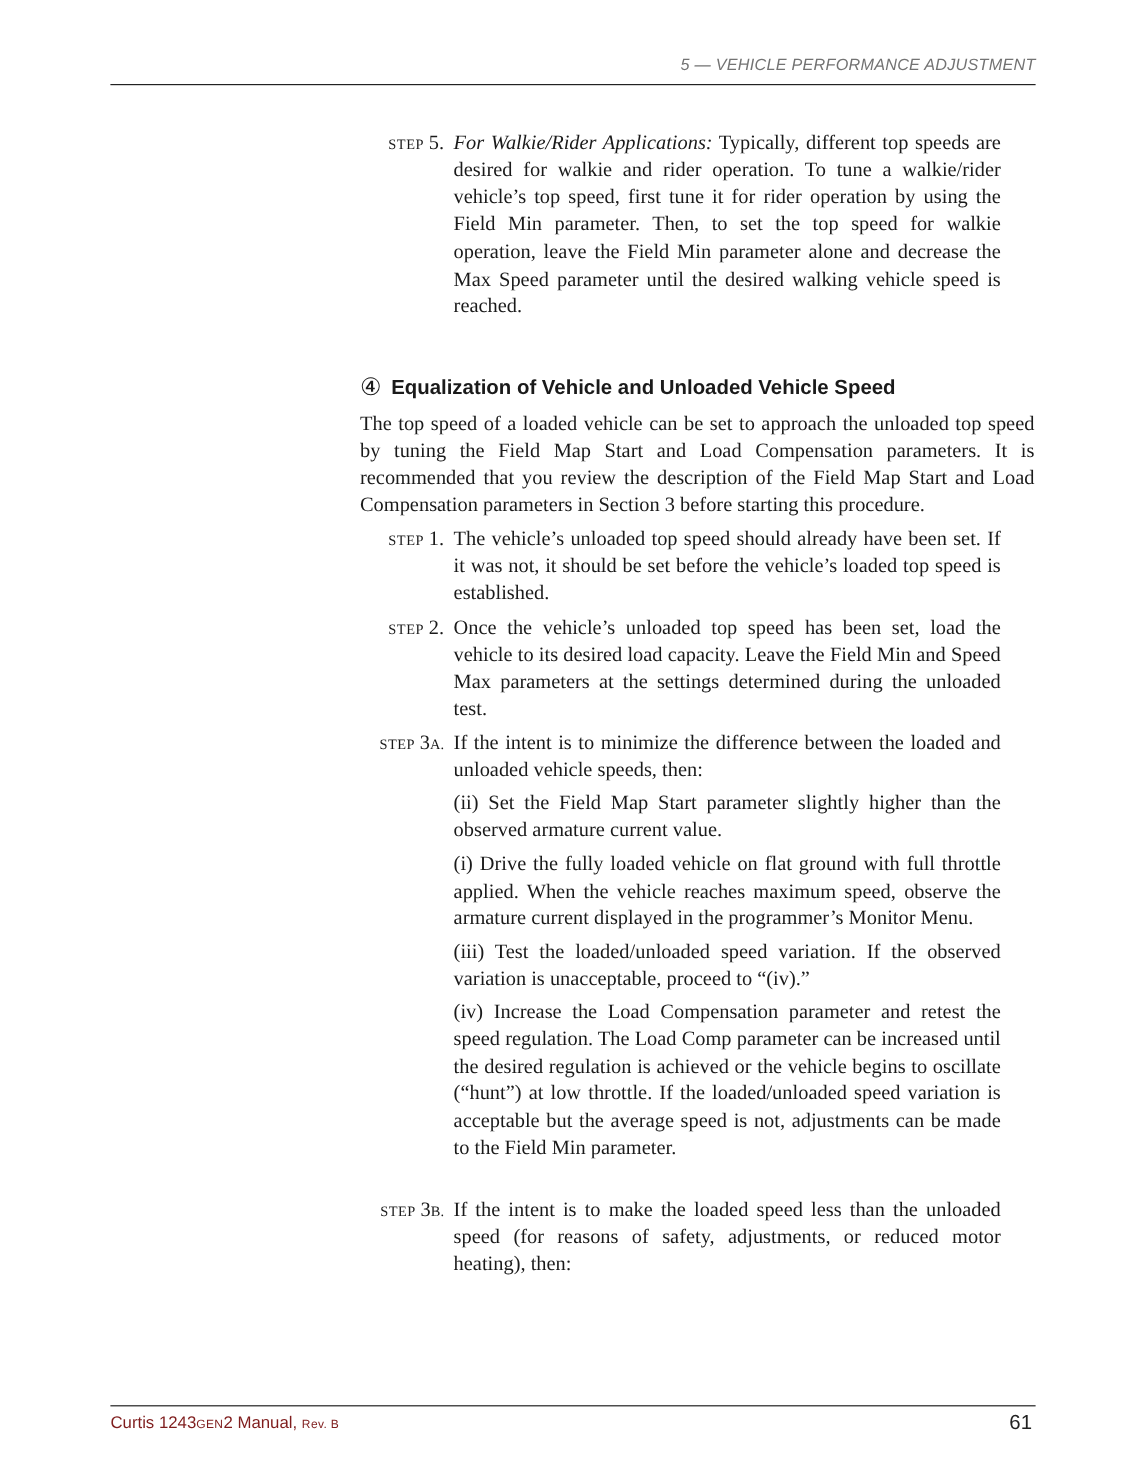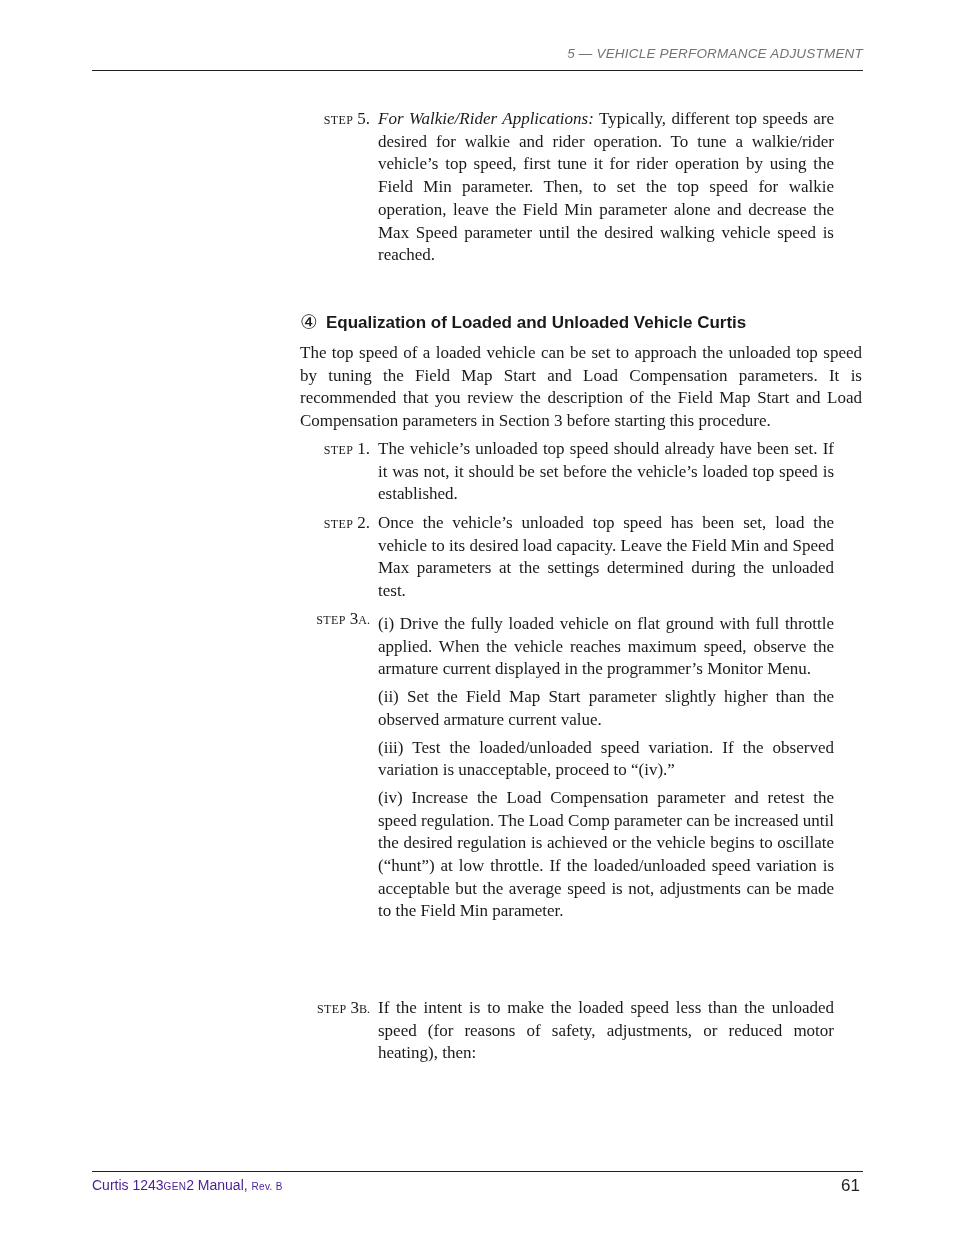--- a/index.html
+++ b/index.html
@@ -12,42 +12,42 @@
   .step .lbl .num { font-size: 17px; }
   .step .lbl .num .small { font-size: 12px; }
   .step .body { margin-left: 78px; text-align: justify; }
   .step .body p { margin: 0; }
   .step .body p.sub { margin-top: 5px; }
   .em { font-style: italic; }
   .heading { position: absolute; left: 300px; top: 309px; font-family: "Liberation Sans", "DejaVu Sans", sans-serif; font-weight: bold; font-size: 17px; color: #1a1a1a; }
   .heading .circ { font-weight: normal; font-size: 20px; margin-right: 8px; position: relative; top: 1px; }
   .intro { position: absolute; left: 300px; top: 342px; width: 562px; font-size: 17px; line-height: 22.7px; text-align: justify; margin: 0; }
   .footer { position: absolute; left: 92px; right: 91px; top: 1171px; border-top: 1px solid #222; height: 30px; }
-  .footer .left { position: absolute; left: 0; top: 5px; font-family: "Liberation Sans", "DejaVu Sans", sans-serif; font-size: 14px; color: #4c1d95; }
+  .footer .left { position: absolute; left: 0; top: 5px; font-family: "Liberation Sans", "DejaVu Sans", sans-serif; font-size: 14px; color: #7f1d1d; }
   .footer .left .small { font-size: 10px; letter-spacing: 0.3px; }
   .footer .right { position: absolute; right: 3px; top: 4px; font-family: "Liberation Sans", "DejaVu Sans", sans-serif; font-size: 17px; color: #222; }
 </style>
 </head>
 <body>
 
 <div class="running-head">
   <span>5 — VEHICLE PERFORMANCE ADJUSTMENT</span>
 </div>
 
 <div class="step" style="top:108px;">
   <div class="lbl">
     <span class="sc">STEP</span><span class="num">5.</span>
   </div>
   <div class="body">
     <p><span class="em">For Walkie/Rider Applications:</span><span> Typically, different top speeds are desired for walkie and rider operation. To tune a walkie/rider vehicle’s top speed, first tune it for rider operation by using the Field Min parameter. Then, to set the top speed for walkie operation, leave the Field Min parameter alone and decrease the Max Speed parameter until the desired walking vehicle speed is reached.</span></p>
   </div>
 </div>
 
 <div class="heading">
-  <span class="circ">④</span><span>Equalization of Loaded and Unloaded Vehicle Curtis</span>
+  <span class="circ">④</span><span>Equalization of Vehicle and Unloaded Vehicle Speed</span>
 </div>
 
 <p class="intro">The top speed of a loaded vehicle can be set to approach the unloaded top speed by tuning the Field Map Start and Load Compensation parameters. It is recommended that you review the description of the Field Map Start and Load Compensation parameters in Section 3 before starting this procedure.</p>
 
 <div class="step" style="top:438px;">
   <div class="lbl">
     <span class="sc">STEP</span><span class="num">1.</span>
   </div>
   <div class="body">
     <p>The vehicle’s unloaded top speed should already have been set. If it was not, it should be set before the vehicle’s loaded top speed is established.</p>
@@ -61,22 +61,23 @@
   <div class="body">
     <p>Once the vehicle’s unloaded top speed has been set, load the vehicle to its desired load capacity. Leave the Field Min and Speed Max parameters at the settings determined during the unloaded test.</p>
   </div>
 </div>
 
 <div class="step" style="top:608px;">
   <div class="lbl">
     <span class="sc">STEP</span><span class="num"><span>3</span><span class="small">A.</span></span>
   </div>
   <div class="body">
+    <p>If the intent is to minimize the difference between the loaded and unloaded vehicle speeds, then:</p>
+    <p class="sub">(ii)  Set the Field Map Start parameter slightly higher than the observed armature current value.</p>
     <p class="sub">(i)  Drive the fully loaded vehicle on flat ground with full throttle applied. When the vehicle reaches maximum speed, observe the armature current displayed in the programmer’s Monitor Menu.</p>
-    <p class="sub">(ii)  Set the Field Map Start parameter slightly higher than the observed armature current value.</p>
     <p class="sub">(iii)  Test the loaded/unloaded speed variation. If the observed variation is unacceptable, proceed to “(iv).”</p>
     <p class="sub">(iv)  Increase the Load Compensation parameter and retest the speed regulation. The Load Comp parameter can be increased until the desired regulation is achieved or the vehicle begins to oscillate (“hunt”) at low throttle. If the loaded/unloaded speed variation is acceptable but the average speed is not, adjustments can be made to the Field Min parameter.</p>
   </div>
 </div>
 
 <div class="step" style="top:997px;">
   <div class="lbl">
     <span class="sc">STEP</span><span class="num"><span>3</span><span class="small">B.</span></span>
   </div>
   <div class="body">

